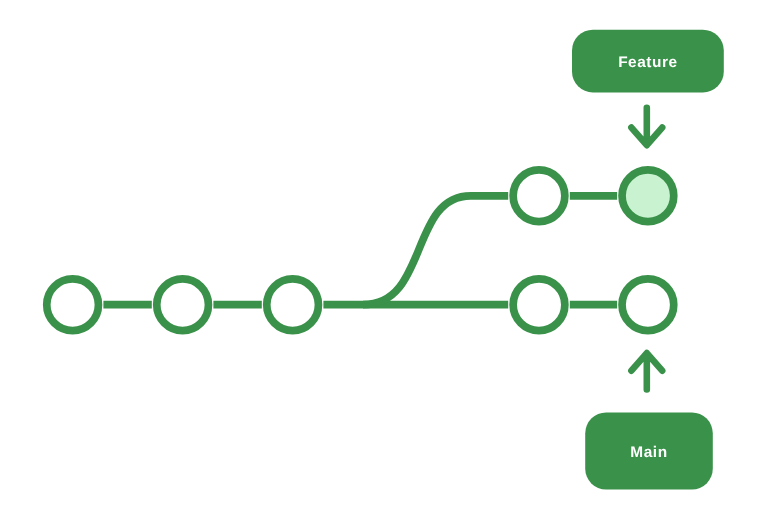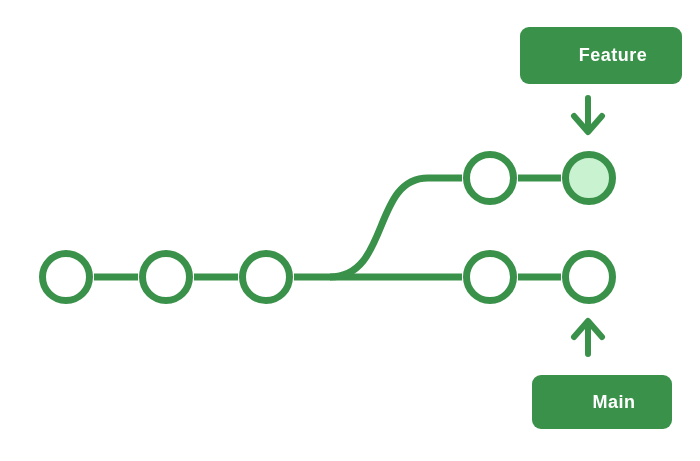--- a/index.html
+++ b/index.html
@@ -35,37 +35,36 @@
     stroke-linejoin: round;
   }
   .badge {
     position: absolute;
     display: flex;
     align-items: center;
     justify-content: center;
     background: var(--accent-green, #3a914a);
     color: var(--label-text, #ffffff);
     font-weight: 700;
-    font-size: 18px;
+    font-size: 14px;
     letter-spacing: 0.5px;
-    border-radius: 9px;
+    border-radius: 19px;
     user-select: none;
-    padding-left: 24px;
   }
   .badge-feature {
     left: 520px;
     top: 27px;
     width: 138px;
     height: 57px;
   }
   .badge-main {
     left: 532px;
     top: 375px;
     width: 116px;
-    height: 54px;
+    height: 70px;
   }
 </style>
 </head>
 <body>
 
 <div class="canvas">
 
   <svg class="graph-svg" width="700" height="461" viewBox="0 0 700 461">
 
     <path class="stroke" d="M94 277 H138 M194 277 H238 M294 277 H462 M518 277 H561"></path>

